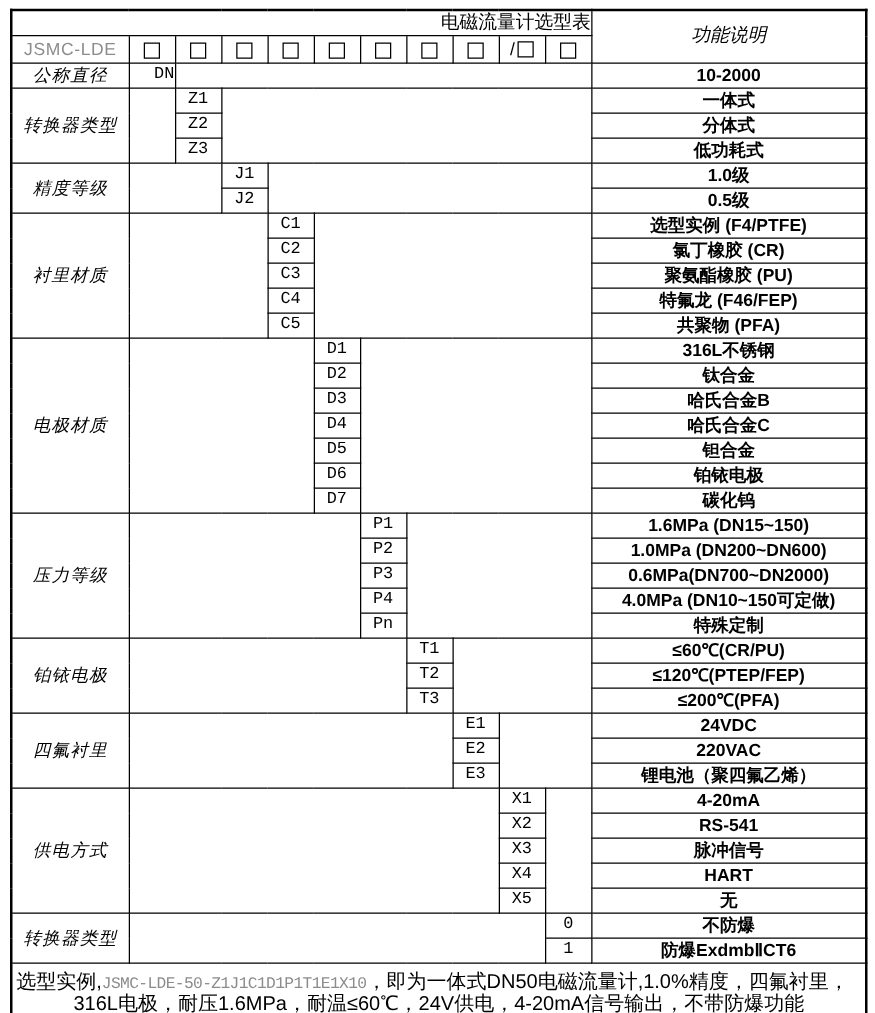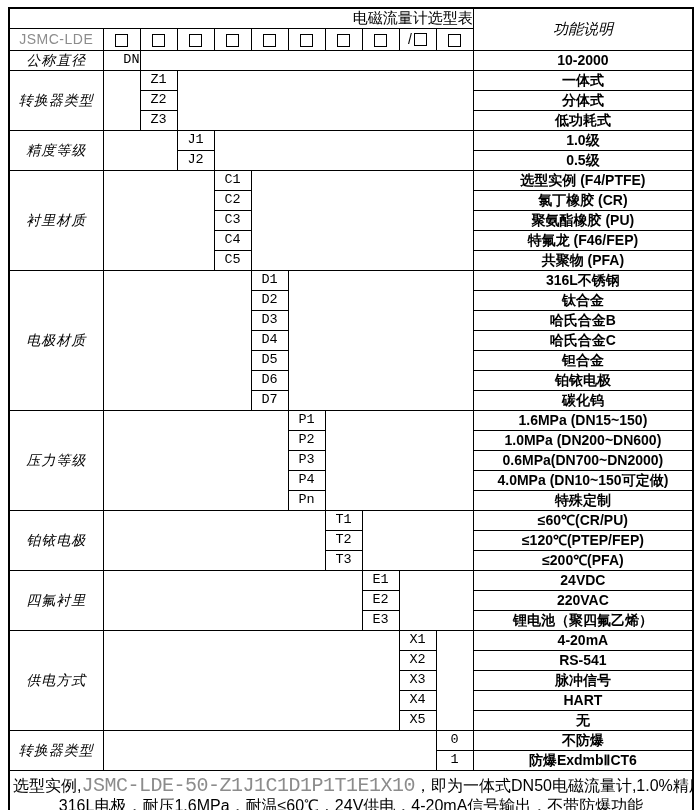--- a/index.html
+++ b/index.html
@@ -28,21 +28,21 @@
   td.code.dn{text-align:right;padding-left:2px;}
   td.func{font-size:14px;font-weight:bold;}
   .cbox{
     display:inline-block;width:11px;height:11px;
     border:1.5px solid #000;vertical-align:middle;background:#fff;
   }
   .slash{display:inline-block;margin-right:2px;font-size:14px;vertical-align:middle;}
   td.example{height:47px;text-align:left;font-size:16px;}
   td.example .l1{padding-left:3px;text-align:left;}
   td.example .l2{text-align:center;}
-  .ex-code{color:var(--model-color,#8c8c8c);font-size:20px;font-family:"Liberation Mono","DejaVu Sans Mono",monospace;letter-spacing:-0.5px;}
+  .ex-code{color:var(--model-color,#8c8c8c);font-size:13px;font-family:"Liberation Mono","DejaVu Sans Mono",monospace;letter-spacing:-0.5px;}
 </style>
 </head>
 <body>
 
 <div class="wrap">
   <table>
     <colgroup>
       <col style="width:94px">
       <col style="width:37px">
         <col style="width:37px">

